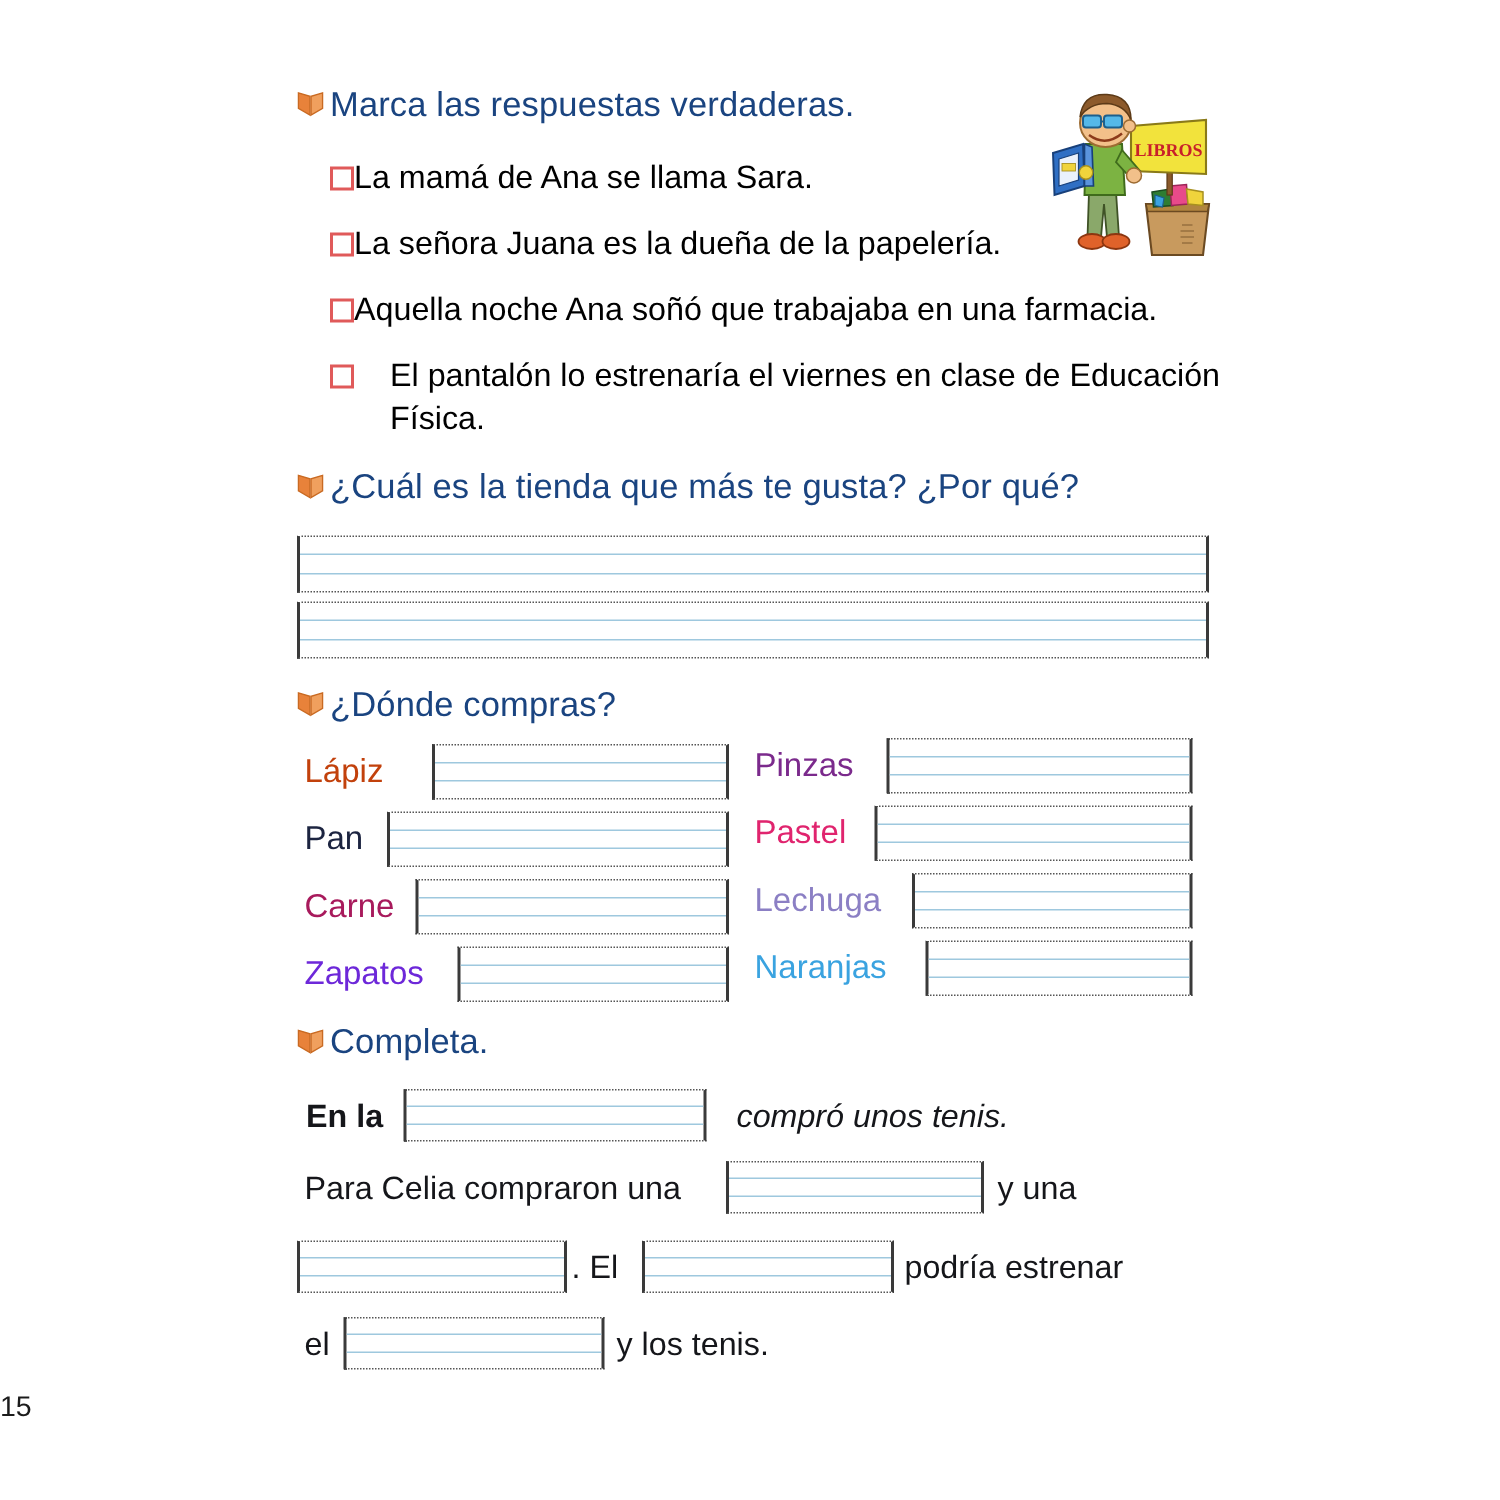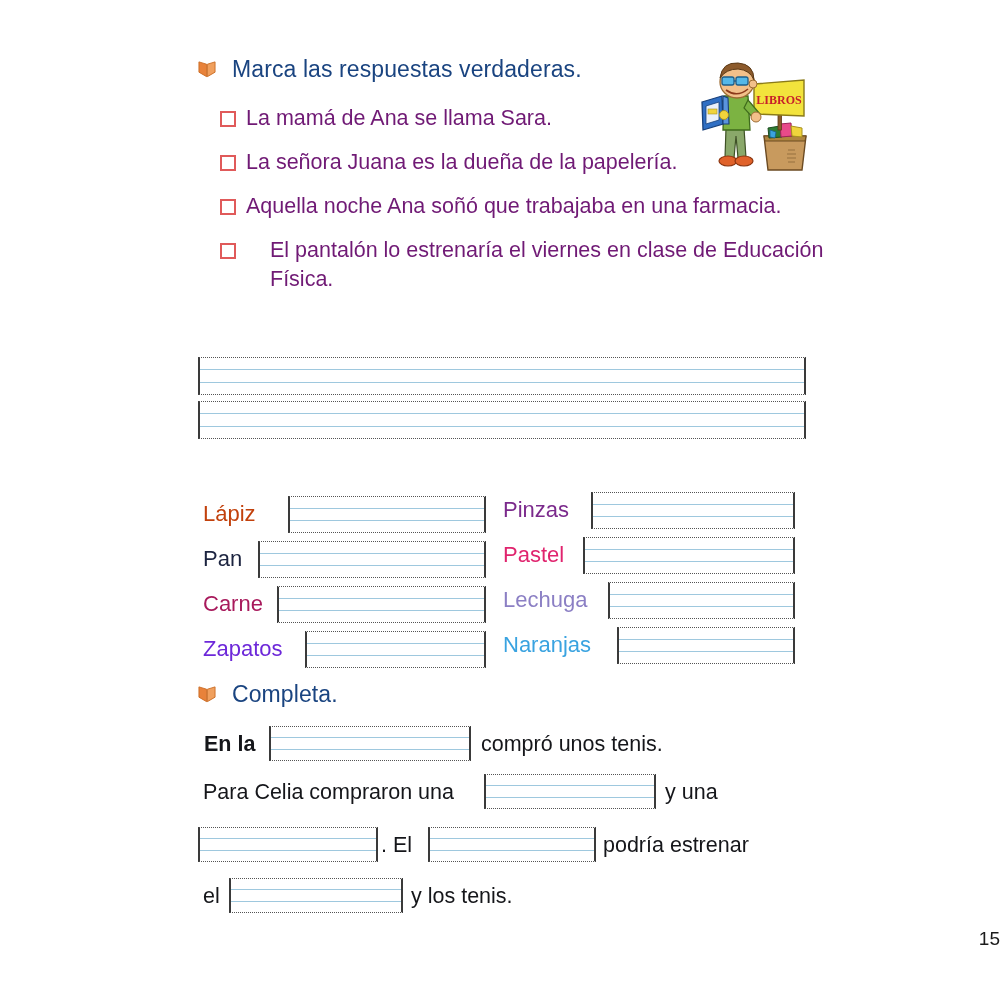--- a/index.html
+++ b/index.html
@@ -19,42 +19,41 @@
     position: absolute;
     inset: 0;
     background: #ffffff;
   }
 
   
   .section-head {
     position: absolute;
     display: flex;
     align-items: flex-start;
-    gap: 16px;
+    gap: 4px;
     color: #1a4480;
     font-size: 23px;
     font-weight: 400;
     letter-spacing: .1px;
     white-space: nowrap;
   }
   .book-bullet {
     width: 18px;
     height: 17px;
     flex: 0 0 auto;
     margin-top: 5px;
   }
 
   
   .check-item {
     position: absolute;
     display: flex;
     align-items: flex-start;
-    gap: 10px;
     font-size: 21.5px;
-    color: #701a75;
+    color: #000000;
     line-height: 1.35;
     padding-left: 20px;
   }
   .chk {
     width: 12px;
     height: 12px;
     border: 2px solid #e05a5a;
     flex: 0 0 auto;
     margin-top: 7px;
     background: #fff;
@@ -95,24 +94,23 @@
     color: #15161a;
     white-space: nowrap;
   }
 
   
   .page-number {
     position: absolute;
     left: 0;
     right: 0;
     top: 928px;
-    text-align: right;
+    text-align: left;
     font-size: 19px;
     color: #1b1b1b;
-    padding-left: 44px;
   }
 
   
   .illus {
     position: absolute;
     left: 692px;
     top: 58px;
     width: 122px;
     height: 118px;
   }
@@ -199,30 +197,44 @@
 
     <path d="M34 32 Q45 40 56 31" fill="none" stroke="#8c3a1a" stroke-width="1.6"></path>
 
     <path d="M10 44 L30 38 L31 66 L11 72 Z" fill="#2f6fc4" stroke="#18407a" stroke-width="1.3"></path>
     <path d="M31 38 L36 40 L37 66 L31 66 Z" fill="#5a94dd" stroke="#18407a" stroke-width="1.1"></path>
     <path d="M14 48 L27 44 L27 62 L14 66 Z" fill="#eaf1fb" stroke="#18407a" stroke-width=".8"></path>
     <rect x="16" y="51" width="9" height="5" fill="#f0d43c" stroke="#a8911f" stroke-width=".6"></rect>
     <circle cx="32" cy="57" r="4.5" fill="#f0d43c" stroke="#a8911f" stroke-width=".9"></circle>
   </svg>
 
+  <div class="section-head" style="left:198px; top:311px;">
+    <svg class="book-bullet" viewBox="0 0 20 19">
+      <path d="M1 1 L9.6 3.6 L9.6 17.5 L1 12.5 Z" fill="#e8823a" stroke="#c96a22" stroke-width="1"></path>
+      <path d="M19 1 L10.4 3.6 L10.4 17.5 L19 12.5 Z" fill="#f0a05e" stroke="#c96a22" stroke-width="1"></path>
+    </svg>
+    <span>¿Cuál es la tienda que más te gusta? ¿Por qué?</span>
+  </div>
 
   <div class="ruled" style="left:198px; top:357px; width:608px; height:38px;">
     <i style="top:11px;"></i>
       <i style="top:24px;"></i>
   </div>
   <div class="ruled" style="left:198px; top:401px; width:608px; height:38px;">
     <i style="top:11px;"></i>
       <i style="top:24px;"></i>
   </div>
 
+  <div class="section-head" style="left:198px; top:456px;">
+    <svg class="book-bullet" viewBox="0 0 20 19">
+      <path d="M1 1 L9.6 3.6 L9.6 17.5 L1 12.5 Z" fill="#e8823a" stroke="#c96a22" stroke-width="1"></path>
+      <path d="M19 1 L10.4 3.6 L10.4 17.5 L19 12.5 Z" fill="#f0a05e" stroke="#c96a22" stroke-width="1"></path>
+    </svg>
+    <span>¿Dónde compras?</span>
+  </div>
 
   <div class="word-label" style="left:203px; top:501px; color:#c2410c;text-align:center;">Lápiz</div>
   <div class="ruled" style="left:288px; top:496px; width:198px; height:37px;">
     <i style="top:11px;"></i>
       <i style="top:23px;"></i>
   </div>
 
   <div class="word-label" style="left:203px; top:546px; color:#1c2440;">Pan</div>
   <div class="ruled" style="left:258px; top:541px; width:228px; height:37px;">
     <i style="top:11px;"></i>
@@ -271,21 +283,21 @@
       <path d="M19 1 L10.4 3.6 L10.4 17.5 L19 12.5 Z" fill="#f0a05e" stroke="#c96a22" stroke-width="1"></path>
     </svg>
     <span>Completa.</span>
   </div>
 
   <div class="sent" style="left:204px; top:732px;font-weight:bold;">En la</div>
   <div class="ruled" style="left:269px; top:726px; width:202px; height:35px;">
     <i style="top:10px;"></i>
       <i style="top:22px;"></i>
   </div>
-  <div class="sent" style="left:481px; top:732px;">compró unos tenis.</div>
+  <div class="sent" style="left:491px; top:732px;font-style:italic;">compró unos tenis.</div>
 
   <div class="sent" style="left:203px; top:780px;">Para Celia compraron una</div>
   <div class="ruled" style="left:484px; top:774px; width:172px; height:35px;">
     <i style="top:10px;"></i>
       <i style="top:22px;"></i>
   </div>
   <div class="sent" style="left:665px; top:780px;">y una</div>
 
   <div class="ruled" style="left:198px; top:827px; width:180px; height:35px;">
     <i style="top:10px;"></i>

